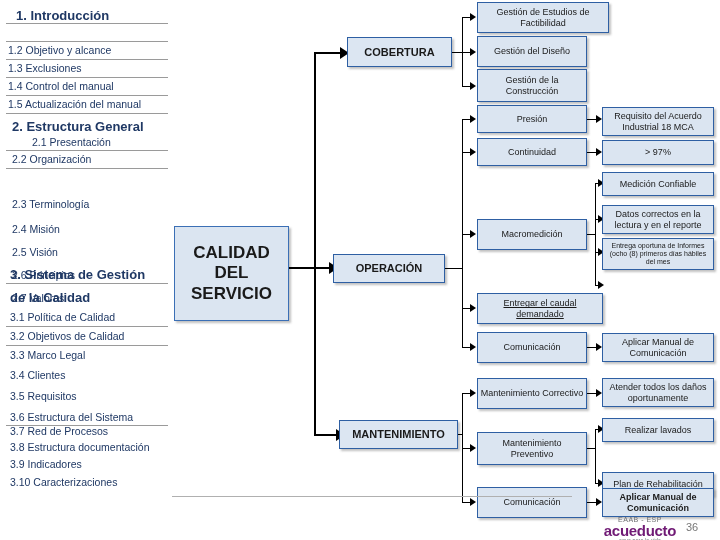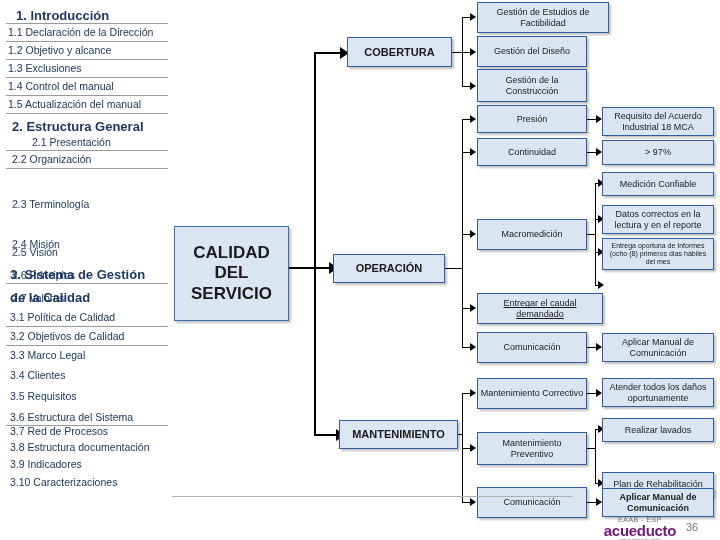--- a/index.html
+++ b/index.html
@@ -123,39 +123,38 @@
   }
 </style>
 </head>
 <body>
 
 <div id="root">
 
   <div class="toc-title" style="left:16px; top:8px; font-size:13px;">1. Introducción</div>
 
   <div class="toc-sep" style="left:6px; top:23px; width:162px;"></div>
-  <div class="toc-item" style="left:8px; top:26px;">1.1 Declaración de la Dirección</div>
   <div class="toc-sep" style="left:6px; top:41px; width:162px;"></div>
   <div class="toc-item" style="left:8px; top:44px;">1.2 Objetivo y alcance</div>
   <div class="toc-sep" style="left:6px; top:59px; width:162px;"></div>
   <div class="toc-item" style="left:8px; top:62px;">1.3 Exclusiones</div>
   <div class="toc-sep" style="left:6px; top:77px; width:162px;"></div>
   <div class="toc-item" style="left:8px; top:80px;">1.4 Control del  manual</div>
   <div class="toc-sep" style="left:6px; top:95px; width:162px;"></div>
   <div class="toc-item" style="left:8px; top:98px;">1.5 Actualización del manual</div>
   <div class="toc-sep" style="left:6px; top:113px; width:162px;"></div>
 
   <div class="toc-title" style="left:12px; top:119px; font-size:13px;">2. Estructura General</div>
 
   <div class="toc-item" style="left:32px; top:136px;">2.1 Presentación</div>
   <div class="toc-sep" style="left:6px; top:150px; width:162px;"></div>
   <div class="toc-item" style="left:12px; top:153px;">2.2 Organización</div>
   <div class="toc-sep" style="left:6px; top:168px; width:162px;"></div>
   <div class="toc-item" style="left:12px; top:198px;">2.3 Terminología</div>
-  <div class="toc-item" style="left:12px; top:238px;">2.4 Misión</div>
+  <div class="toc-item" style="left:12px; top:223px;">2.4 Misión</div>
   <div class="toc-item" style="left:12px; top:246px;">2.5 Visión</div>
   <div class="toc-item" style="left:12px; top:269px;">2.6 Principios</div>
   <div class="toc-sep" style="left:6px; top:283px; width:162px;"></div>
   <div class="toc-item" style="left:12px; top:292px;">2.7 Valores</div>
 
   <div class="toc-title" style="left:10px; top:267px; font-size:13px;">3. Sistema de Gestión</div>
   <div class="toc-title" style="left:10px; top:290px; font-size:13px;">de la Calidad</div>
 
   <div class="toc-item" style="left:10px; top:311px;">3.1 Política  de Calidad</div>
   <div class="toc-sep" style="left:6px; top:326px; width:162px;"></div>

